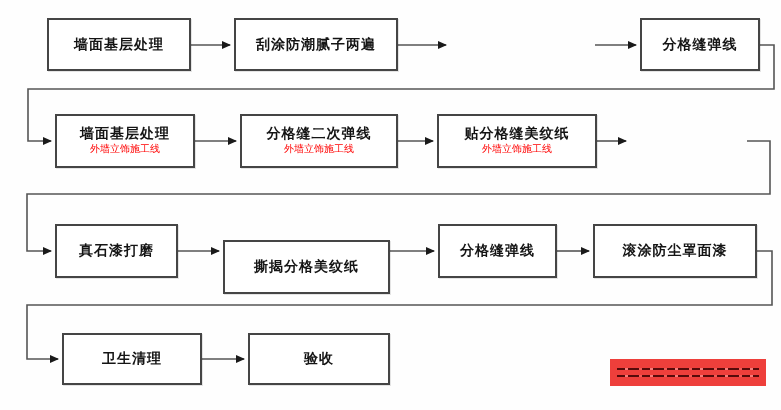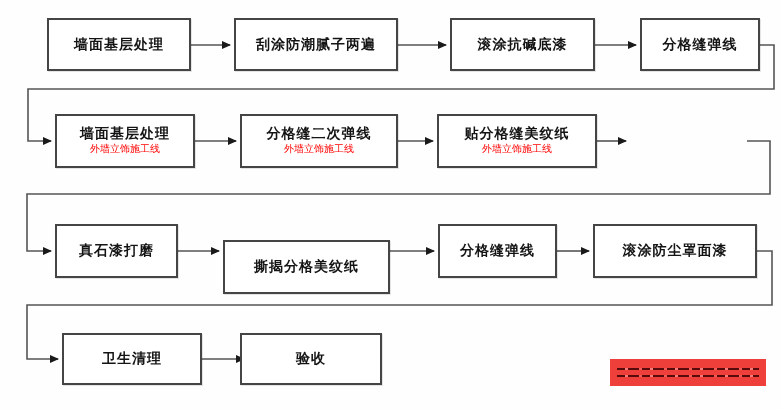--- a/index.html
+++ b/index.html
@@ -106,23 +106,20 @@
       <path d="M202,359 L244,359" marker-end="url(#arrow)"></path>
     </g>
   </svg>
 
   <div class="box" style="left:47px;top:18px;width:144px;height:53px">
     <span class="lbl">墙面基层处理</span>
   </div>
   <div class="box" style="left:234px;top:18px;width:164px;height:53px">
     <span class="lbl">刮涂防潮腻子两遍</span>
   </div>
-  <div class="box" style="left:450px;top:18px;width:145px;height:53px">
-    <span class="lbl">滚涂抗碱底漆</span>
-  </div>
   <div class="box" style="left:640px;top:18px;width:120px;height:53px">
     <span class="lbl">分格缝弹线</span>
   </div>
 
   <div class="box" style="left:55px;top:114px;width:140px;height:54px">
     <span class="lbl">墙面基层处理</span>
     <span class="wm">外墙立饰施工线</span>
   </div>
   <div class="box" style="left:240px;top:114px;width:158px;height:54px">
     <span class="lbl">分格缝二次弹线</span>
@@ -142,21 +139,21 @@
   <div class="box" style="left:438px;top:224px;width:119px;height:54px">
     <span class="lbl">分格缝弹线</span>
   </div>
   <div class="box" style="left:593px;top:224px;width:164px;height:54px">
     <span class="lbl">滚涂防尘罩面漆</span>
   </div>
 
   <div class="box" style="left:62px;top:333px;width:140px;height:52px">
     <span class="lbl">卫生清理</span>
   </div>
-  <div class="box" style="left:240px;top:333px;width:142px;height:52px">
+  <div class="box" style="left:248px;top:333px;width:142px;height:52px">
     <span class="lbl">验收</span>
   </div>
 
   <div class="badge">
     <div class="badge-line"></div>
     <div class="badge-line"></div>
   </div>
 
 </div>
 

